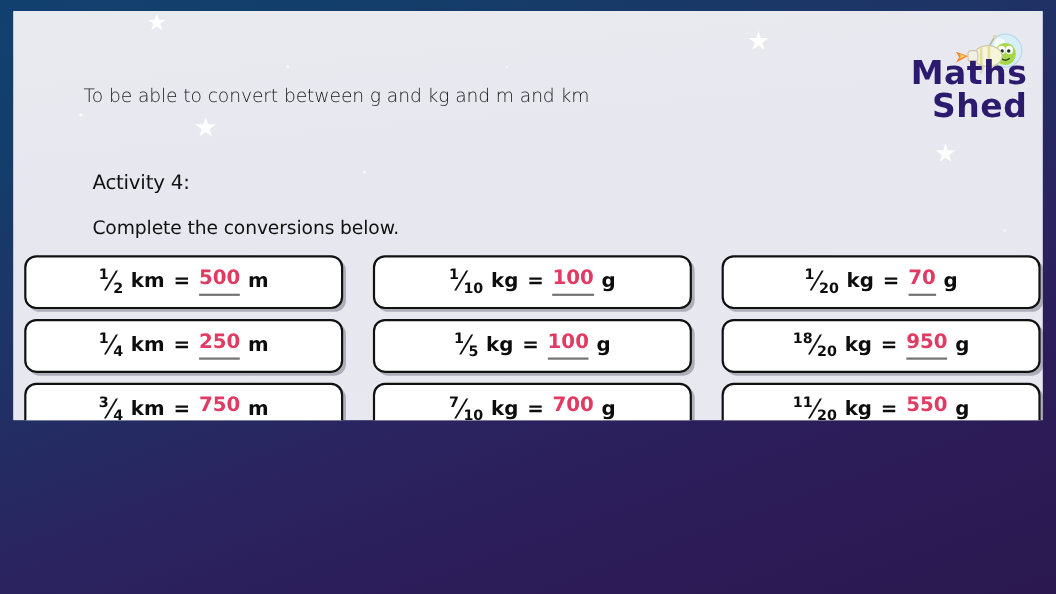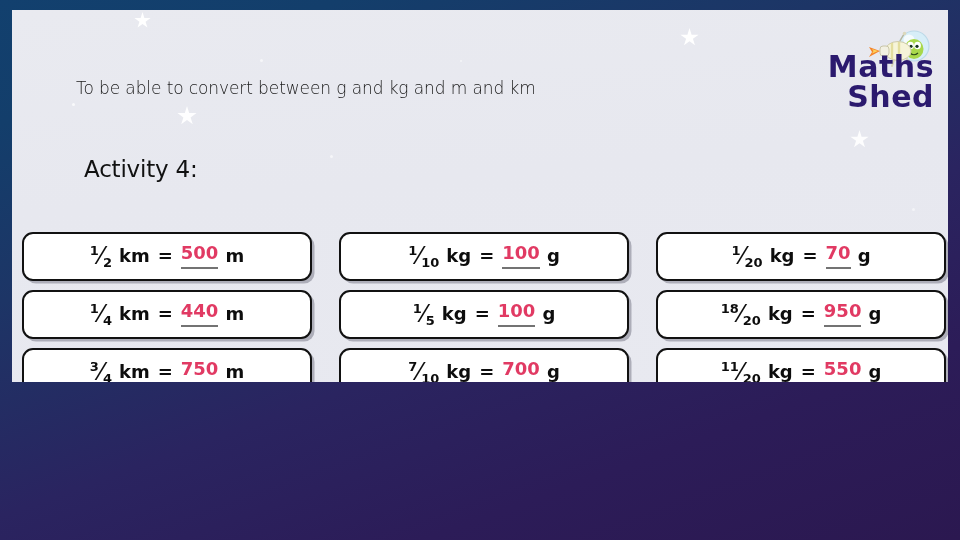--- a/index.html
+++ b/index.html
@@ -94,21 +94,21 @@
     color: #1a1a1a;
     letter-spacing: -0.1px;
     white-space: nowrap;
   }
   .activity-title {
     position: absolute;
     left: 72px;
     top: 146px;
     font-family: "DejaVu Sans", sans-serif;
     font-weight: 400;
-    font-size: 23px;
+    font-size: 18px;
     color: #111111;
     letter-spacing: -0.2px;
     white-space: nowrap;
   }
   .activity-sub {
     position: absolute;
     left: 72px;
     top: 188px;
     font-family: "DejaVu Sans", sans-serif;
     font-weight: 400;
@@ -248,20 +248,21 @@
 
         <path d="M34 13 l4 -7" stroke="#b9b59a" stroke-width="1.4"></path>
         <circle cx="38.5" cy="5.5" r="1.8" fill="#dcd8bd"></circle>
       </svg>
       <div class="logo-text">Maths Shed</div>
     </div>
 
     <div class="objective">To be able to convert between g and kg and m and km</div>
 
     <div class="activity-title">Activity 4:</div>
+    <div class="activity-sub">Complete the conversions below.</div>
 
     <div class="grid">
       <div class="col col-0">
           <div class="qbox">
             <div class="eq">
               <span class="frac">
                 <span class="num">1</span>
                 <span class="bar">⁄</span>
                 <span class="den">2</span>
               </span>
@@ -273,21 +274,21 @@
           </div>
           <div class="qbox">
             <div class="eq">
               <span class="frac">
                 <span class="num">1</span>
                 <span class="bar">⁄</span>
                 <span class="den">4</span>
               </span>
               <span class="unit-from">km</span>
               <span class="equals">=</span>
-              <span class="answer">440</span>
+              <span class="answer">250</span>
               <span class="unit-to">m</span>
             </div>
           </div>
           <div class="qbox">
             <div class="eq">
               <span class="frac">
                 <span class="num">3</span>
                 <span class="bar">⁄</span>
                 <span class="den">4</span>
               </span>

